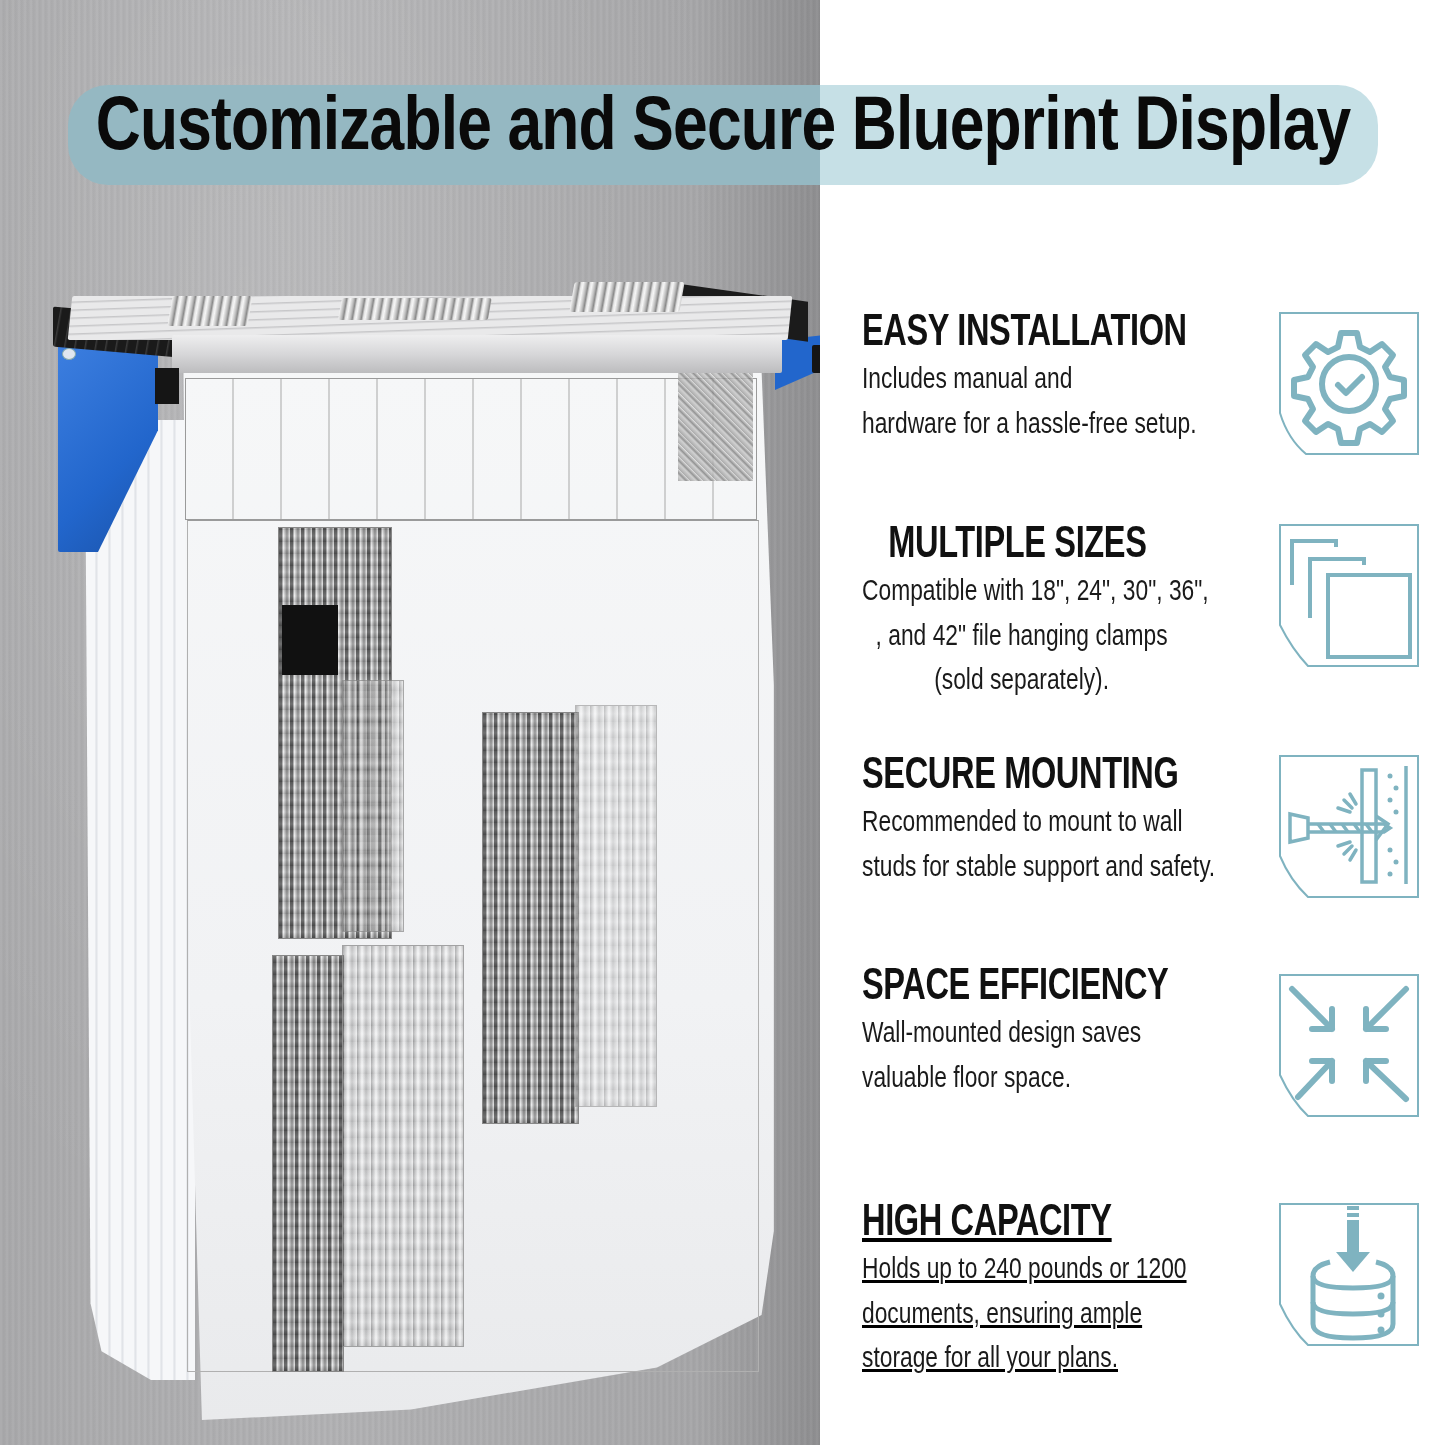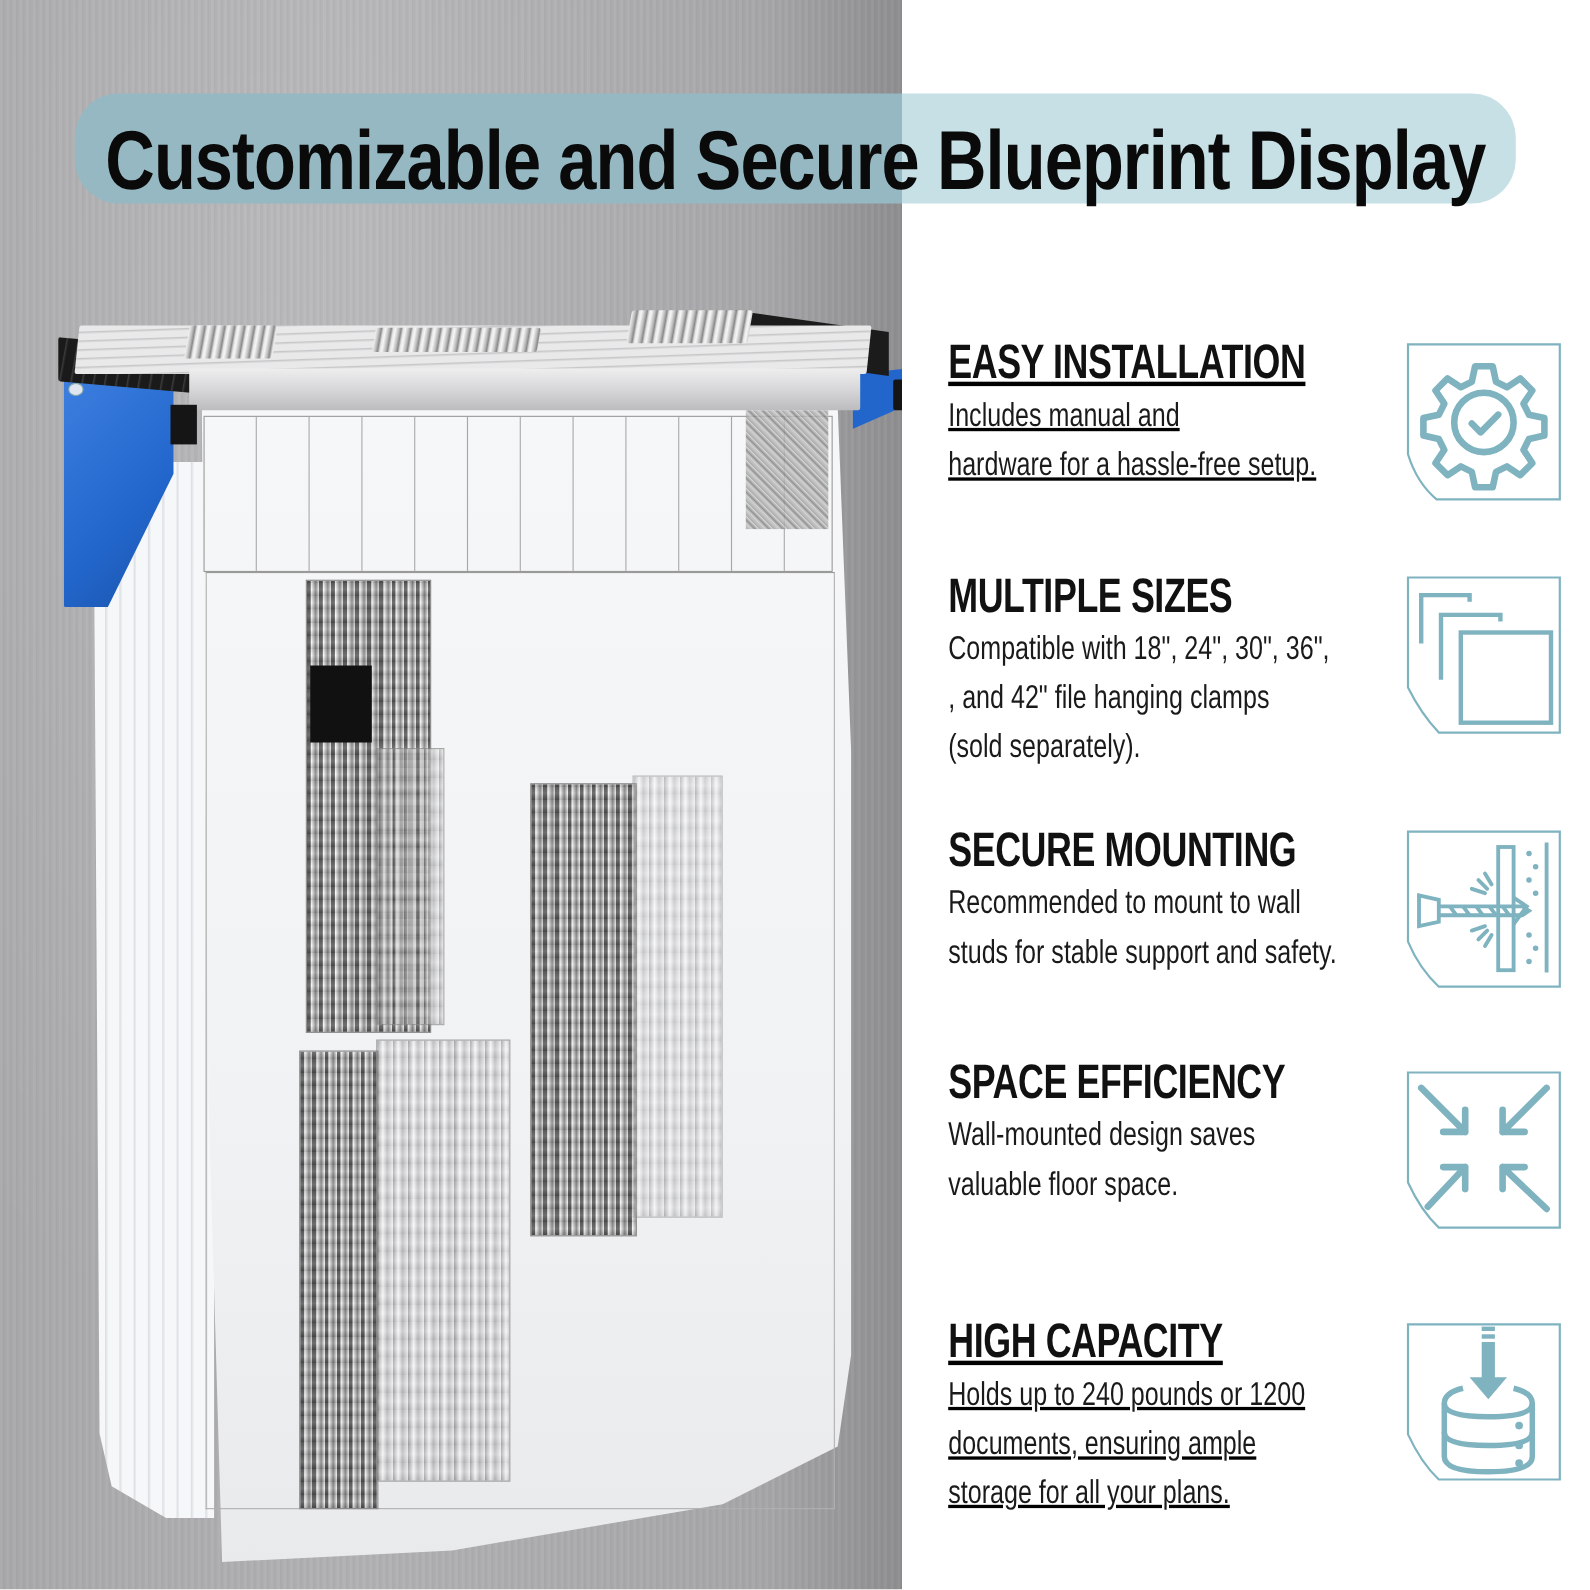--- a/index.html
+++ b/index.html
@@ -157,21 +157,21 @@
     }
 
     
     .title-banner {
       position: absolute;
       left: 68px; top: 85px;
       width: 1310px; height: 100px;
       border-radius: 40px;
       background: linear-gradient(90deg, #95b8c2 0%, #95b8c2 57.4%, #c6e0e6 57.4%, #c6e0e6 100%);
       display: flex;
-      align-items: flex-end;
+      align-items: flex-start;
       justify-content: center;
     }
     .title-text {
       font-family: "Liberation Sans", sans-serif;
       font-weight: 700;
       font-size: 76px;
       letter-spacing: -1px;
       color: #0a0a0a;
       transform: scaleX(0.82);
       white-space: nowrap;
@@ -248,39 +248,39 @@
   <div class="clamp-group" style="left:572px;top:282px;width:110px;"></div>
   <div class="rail-front"></div>
   <div class="rail-front-left-cap"></div>
   <div class="bracket-right-cap"></div>
 </div>
 
 <div class="title-banner">
   <span class="title-text">Customizable and Secure Blueprint Display</span>
 </div>
 
-<div class="feature" style="top:306px;text-decoration:underline;">
+<div class="feature" style="top:306px;">
   <div class="feature-title">EASY INSTALLATION</div>
   <div class="feature-desc">
     <div>Includes manual and</div>
     <div>hardware for a hassle-free setup.</div>
   </div>
 </div>
 <div class="feature-icon" style="top:311px;">
   <svg viewBox="0 0 142 145" fill="none" stroke="#7fb3c0" stroke-width="2">
     <path d="M2 2 H140 V143 H28 Q10 128 2 102 Z"></path>
     <g stroke-width="6" stroke-linejoin="round">
       <path d="M63 22 h16 l3 14 l10 5 l12 -8 l11 11 l-8 12 l5 10 l14 3 v16 l-14 3 l-5 10 l8 12 l-11 11 l-12 -8 l-10 5 l-3 14 h-16 l-3 -14 l-10 -5 l-12 8 l-11 -11 l8 -12 l-5 -10 l-14 -3 v-16 l14 -3 l5 -10 l-8 -12 l11 -11 l12 8 l10 -5 z"></path>
       <circle cx="71" cy="73" r="27"></circle>
       <path d="M60 74 l8 8 l16 -16" stroke-linecap="round"></path>
     </g>
   </svg>
 </div>
 
-<div class="feature" style="top:518px;">
+<div class="feature" style="top:518px;text-align:center;">
   <div class="feature-title">MULTIPLE SIZES</div>
   <div class="feature-desc">
     <div>Compatible with 18", 24", 30", 36",</div>
     <div>, and 42" file hanging clamps</div>
     <div>(sold separately).</div>
   </div>
 </div>
 <div class="feature-icon" style="top:523px;">
   <svg viewBox="0 0 142 145" fill="none" stroke="#7fb3c0" stroke-width="2">
     <path d="M2 2 H140 V143 H30 Q14 126 2 102 Z"></path>

